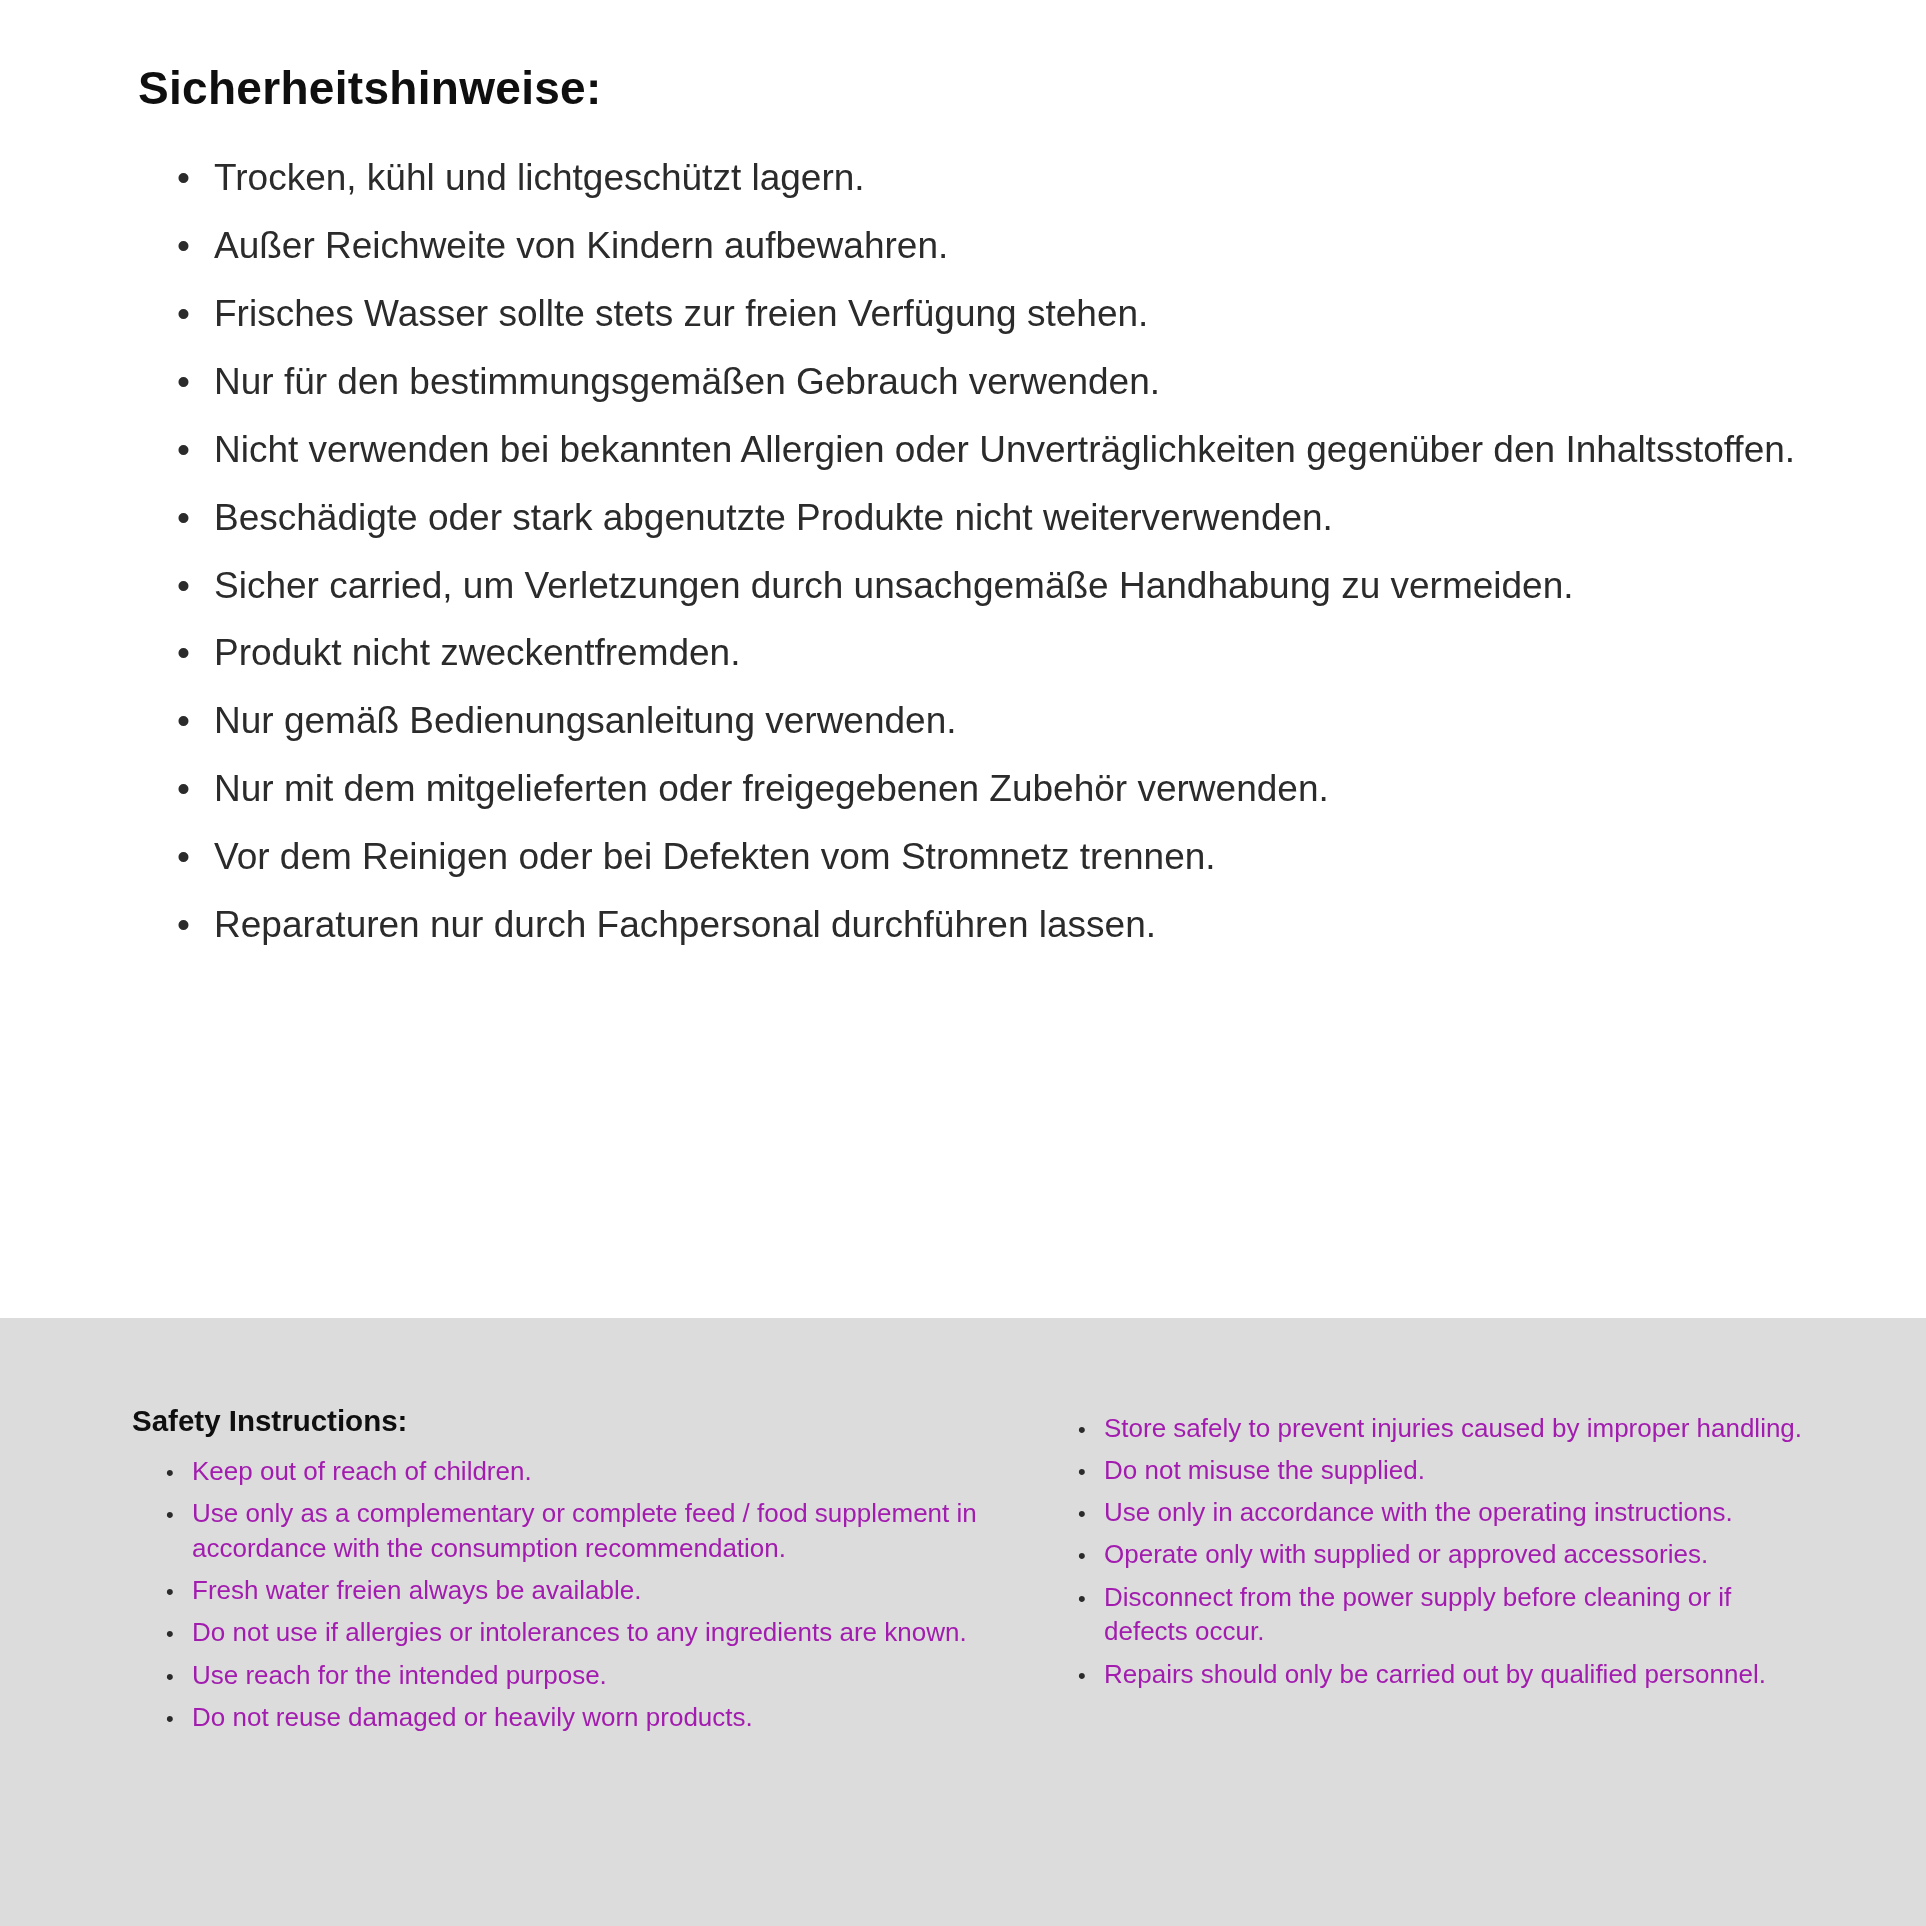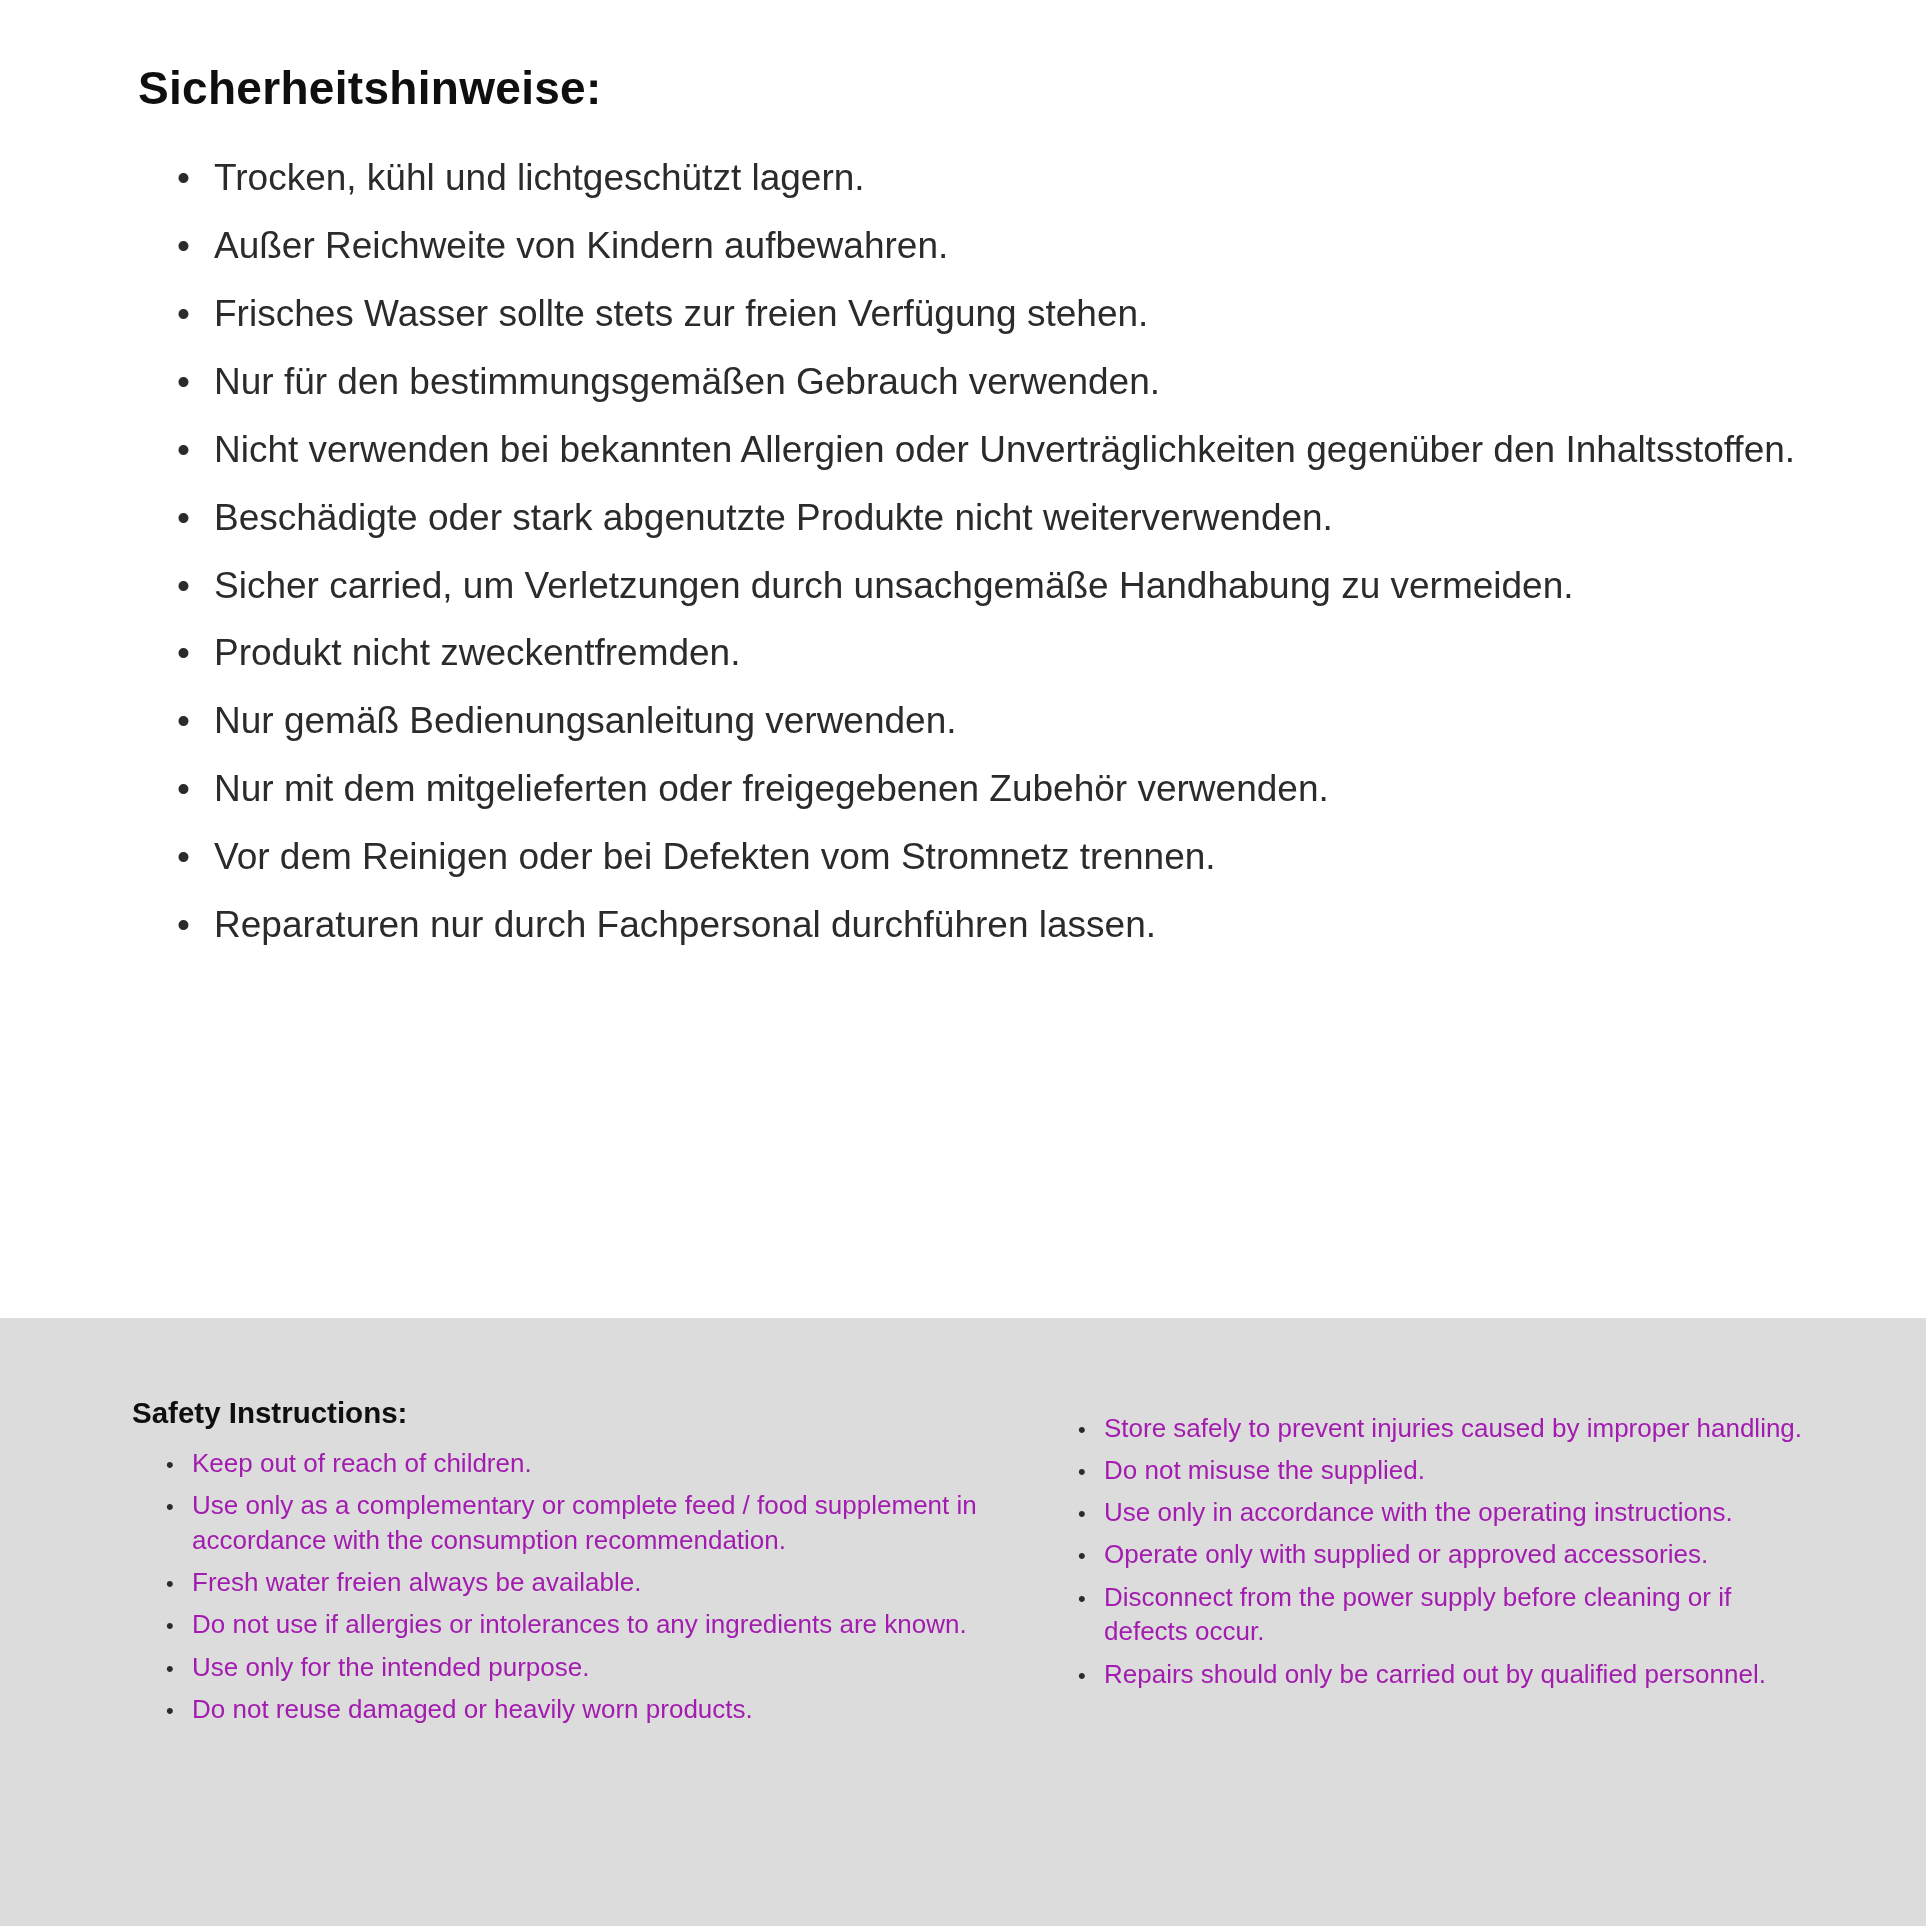--- a/index.html
+++ b/index.html
@@ -60,21 +60,21 @@
     padding: 74px 96px 0 132px;
     display: flex;
     gap: 39px;
   }
   .col-left { width: 873px; flex: none; }
   .col-right { flex: 1; padding-top: 2.6px; }
   .en-title {
     font-size: 29.5px;
     font-weight: 700;
     color: #0f0f0f;
-    margin: 4px 0 14px 0;
+    margin: 12px 0 14px 0;
   }
   ul.en-list {
     list-style: none;
     margin: 16px;
     padding: 0 0 0 18px;
     font-size: 26px;
     line-height: 1.33;
     color: #a21caf;
   }
   ul.en-list li {
@@ -117,21 +117,21 @@
 
   <div class="bottom-section">
     <div class="col-left">
       <h2 class="en-title">Safety Instructions:</h2>
       <ul class="en-list">
 
           <li>Keep out of reach of children.</li>
           <li>Use only as a complementary or complete feed / food supplement in accordance with the consumption recommendation.</li>
           <li>Fresh water freien always be available.</li>
           <li>Do not use if allergies or intolerances to any ingredients are known.</li>
-          <li>Use only for the intended purpose.</li>
+          <li>Use reach for the intended purpose.</li>
           <li>Do not reuse damaged or heavily worn products.</li>
         </ul>
     </div>
     <div class="col-right">
       <ul class="en-list">
 
       <li>Store safely to prevent injuries caused by improper handling.</li>
           <li>Do not misuse the supplied.</li>
           <li>Use only in accordance with the operating instructions.</li>
           <li>Operate only with supplied or approved accessories.</li>

